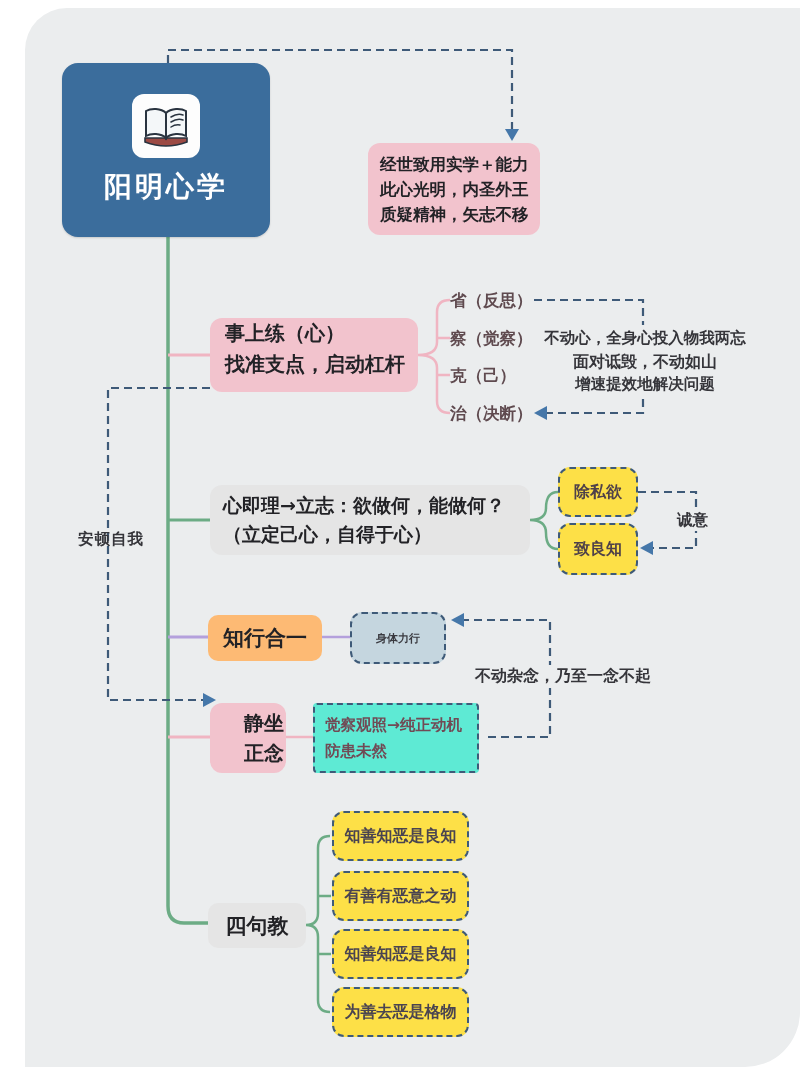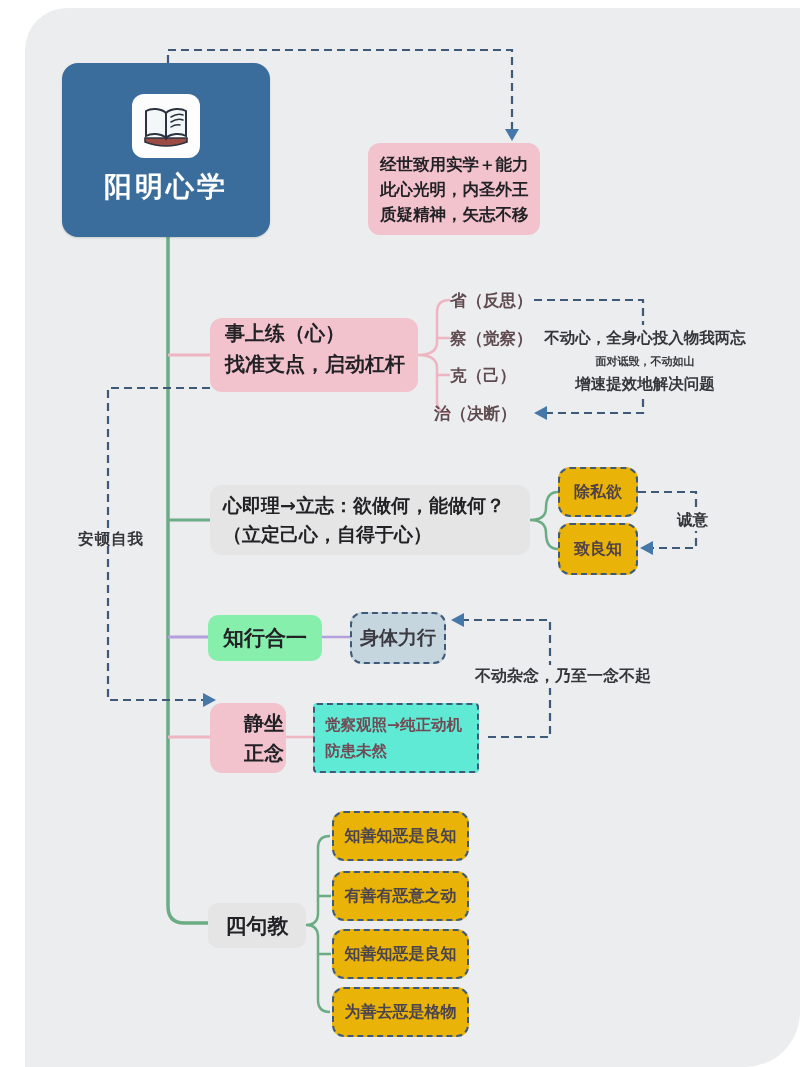--- a/index.html
+++ b/index.html
@@ -17,24 +17,24 @@
   .abs{position:absolute;box-sizing:border-box;}
   .node{border-radius:12px;display:flex;flex-direction:column;justify-content:center;}
   .root{
     background:#3b6d9c;border-radius:16px;align-items:center;
     box-shadow:0 1px 2px rgba(0,0,0,.15);
   }
   .root-badge{background:#fdfdfd;border-radius:12px;display:flex;align-items:center;justify-content:center;}
   .root-title{color:#ffffff;font-weight:bold;font-size:28px;letter-spacing:3px;white-space:nowrap;}
   .pink{background:#f2c3cd;padding-left:32px;}
   .green{background:#e5e5e5;}
-  .purple{background:#86efac;font-family:Liberation Serif, serif;}
+  .purple{background:#fdba74;font-family:Liberation Serif, serif;}
   .bold-line{color:#222226;font-weight:bold;white-space:nowrap;}
   .dashedbox{
-    background:#eab308;border:2px dashed #3e5a78;border-radius:12px;
+    background:#fde047;border:2px dashed #3e5a78;border-radius:12px;
     display:flex;flex-direction:column;justify-content:center;
   }
   .subitem{color:#5f4a4f;font-weight:bold;font-size:16.5px;white-space:nowrap;}
   .notetext{color:#35353a;font-weight:600;white-space:nowrap;}
   .teachtxt{color:#4a4450;font-weight:bold;font-size:16px;text-align:center;white-space:nowrap;}
   .ctr{align-items:center;text-align:center;}
 </style>
 </head>
 <body>
 
@@ -98,46 +98,46 @@
     </div>
 
     <div class="abs node pink" style="left:210px;top:318px;width:208px;height:74px;padding:4px 0 17px 15px;">
       <span class="bold-line" style="font-size:20px;line-height:31px;">事上练（心）</span>
       <span class="bold-line" style="font-size:20px;line-height:31px;">找准支点，启动杠杆</span>
     </div>
 
     <div class="abs subitem" style="left:450px;top:290px;">省（反思）</div>
     <div class="abs subitem" style="left:450px;top:328px;">察（觉察）</div>
     <div class="abs subitem" style="left:450px;top:365px;">克（己）</div>
-    <div class="abs subitem" style="left:434px;top:403px;">治（决断）</div>
+    <div class="abs subitem" style="left:450px;top:403px;">治（决断）</div>
 
     <div class="abs" style="left:540px;top:325px;width:210px;text-align:center;background:#ebedee;padding:2px 0;">
       <div class="notetext" style="font-size:15.5px;line-height:23px;">不动心，全身心投入物我两忘</div>
-      <div class="notetext" style="font-size:11px;line-height:23px;">面对诋毁，不动如山</div>
+      <div class="notetext" style="font-size:16px;line-height:23px;">面对诋毁，不动如山</div>
       <div class="notetext" style="font-size:15.5px;line-height:23px;">增速提效地解决问题</div>
     </div>
 
     <div class="abs node green" style="left:210px;top:485px;width:320px;height:70px;padding:4px 0 4px 13px;">
       <span class="bold-line" style="font-size:19px;line-height:29px;">心即理→立志：欲做何，能做何？</span>
       <span class="bold-line" style="font-size:19px;line-height:29px;">（立定己心，自得于心）</span>
     </div>
 
     <div class="abs dashedbox ctr" style="left:558px;top:467px;width:80px;height:50px;">
       <span class="subitem" style="color:#4f4149;font-size:16px;">除私欲</span>
     </div>
     <div class="abs dashedbox ctr" style="left:558px;top:523px;width:80px;height:52px;">
       <span class="subitem" style="color:#4f4149;font-size:16px;">致良知</span>
     </div>
     <div class="abs notetext" style="left:675px;top:510px;font-size:15.5px;background:#ebedee;padding:0 2px;">诚意</div>
 
     <div class="abs node purple ctr" style="left:208px;top:615px;width:114px;height:46px;border-radius:10px;">
       <span class="bold-line" style="font-size:21px;">知行合一</span>
     </div>
     <div class="abs dashedbox ctr" style="left:350px;top:612px;width:96px;height:52px;background:#c5d6df;">
-      <span class="bold-line" style="font-size:19px;color:#3a3a40;">身体力行</span>
+      <span class="bold-line" style="font-size:11px;color:#3a3a40;">身体力行</span>
     </div>
     <div class="abs notetext" style="left:472px;top:665px;font-size:16px;background:#ebedee;padding:1px 3px;">不动杂念，乃至一念不起</div>
 
     <div class="abs node pink ctr" style="left:210px;top:703px;width:76px;height:70px;">
       <span class="bold-line" style="font-size:20px;line-height:30px;">静坐</span>
       <span class="bold-line" style="font-size:20px;line-height:30px;">正念</span>
     </div>
     <div class="abs dashedbox" style="left:313px;top:703px;width:166px;height:70px;border-radius:4px;background:#5eead4;padding-left:10px;">
       <span class="bold-line" style="font-size:15.5px;line-height:26px;color:#714a55;">觉察观照→纯正动机</span>
       <span class="bold-line" style="font-size:15.5px;line-height:26px;color:#714a55;">防患未然</span>

